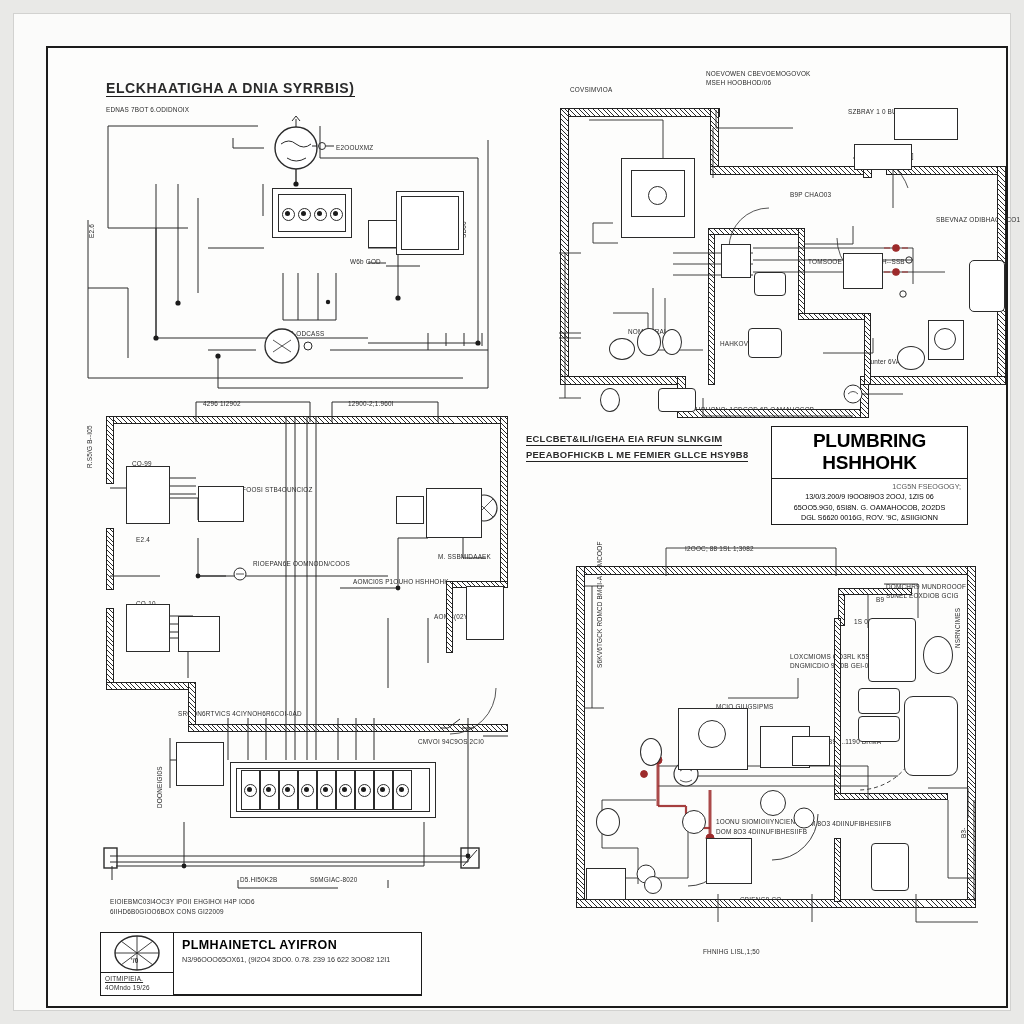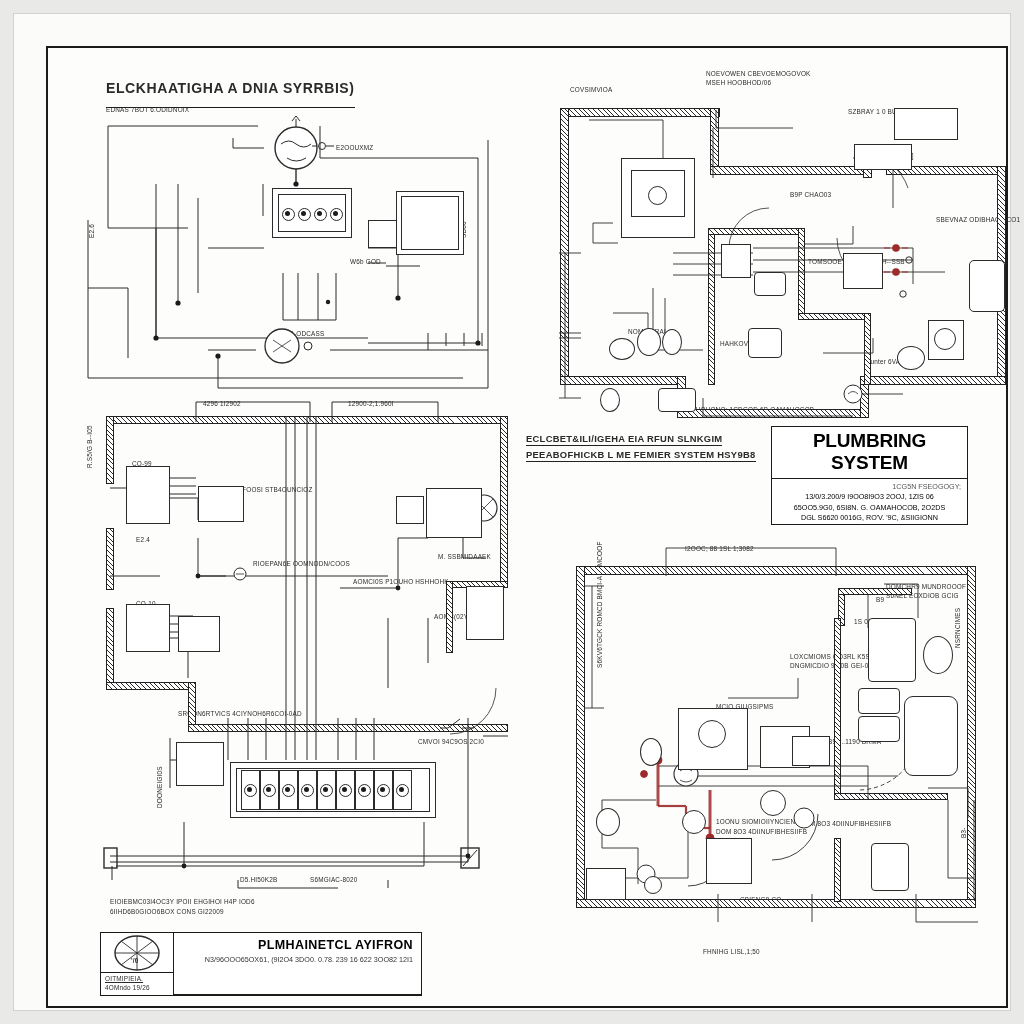--- a/index.html
+++ b/index.html
@@ -29,21 +29,21 @@
     position:absolute;
     color:#2a2a2a;
     white-space:nowrap;
     letter-spacing:.2px;
     line-height:1.15;
   }
   .tiny{font-size:6.4px;}
   .small{font-size:7.2px;}
   .hdr{
     font-size:14px;font-weight:700;letter-spacing:.6px;
-    border-bottom:1.6px solid #1b1b1b;padding-bottom:11px;
+    border-bottom:1.6px solid #1b1b1b;padding-bottom:0;
   }
   .hdr2{
     font-size:9.4px;font-weight:600;letter-spacing:.3px;
     border-bottom:1.1px solid #222;padding-bottom:.5px;
   }
   .rot90{transform:rotate(-90deg);transform-origin:0 0;}
   .box{
     position:absolute;border:1.2px solid #2b2b2b;background:transparent;
   }
   .boxw{background:#fff;}
@@ -73,21 +73,21 @@
     border:1.4px solid #1b1b1b;background:#fff;
     display:flex;
   }
   #tb-logo{
     width:72px;border-right:1.4px solid #1b1b1b;
     display:flex;flex-direction:column;
   }
   #tb-logo-top{flex:1;position:relative;border-bottom:1.2px solid #1b1b1b;}
   #tb-logo-bot{height:22px;position:relative;}
   #tb-txt{flex:1;display:flex;flex-direction:column;}
-  #tb-txt-top{flex:1;border-bottom:1.2px solid #1b1b1b;padding:5px 8px;text-align:right;}
+  #tb-txt-top{flex:1;border-bottom:1.2px solid #1b1b1b;padding:5px 8px;}
   #tb-txt-bot{height:22px;padding:4px 8px;}
   #tb-title{font-size:12.5px;font-weight:700;letter-spacing:.4px;}
   
   #stamp{
     position:absolute;border:1.5px solid #1b1b1b;background:#fff;
   }
   #stamp-title{
     border-bottom:1.5px solid #1b1b1b;
     font-size:19px;font-weight:700;text-align:center;
     padding:3px 8px 4px;letter-spacing:-.2px;
@@ -437,24 +437,24 @@
     <div class="dot" style="left:218px;top:739px;width:5px;height:5px;"></div>
     <div class="dot" style="left:237px;top:739px;width:5px;height:5px;"></div>
     <div class="dot" style="left:256px;top:739px;width:5px;height:5px;"></div>
     <div class="dot" style="left:275px;top:739px;width:5px;height:5px;"></div>
     <div class="dot" style="left:294px;top:739px;width:5px;height:5px;"></div>
     <div class="dot" style="left:313px;top:739px;width:5px;height:5px;"></div>
     <div class="dot" style="left:332px;top:739px;width:5px;height:5px;"></div>
     <div class="dot" style="left:351px;top:739px;width:5px;height:5px;"></div>
 
     <div class="lbl hdr2" style="left:478px;top:386px;">ECLCBET&amp;ILI/IGEHA EIA RFUN SLNKGIM</div>
-    <div class="lbl hdr2" style="left:478px;top:402px;">PEEABOFHICKB L ME FEMIER SYSTEM HSY9B8</div>
+    <div class="lbl hdr2" style="left:478px;top:402px;">PEEABOFHICKB L ME FEMIER GLLCE HSY9B8</div>
 
     <div id="stamp" style="left:723px;top:378px;width:195px;height:97px;">
-      <div id="stamp-title">PLUMBRING SYSTEM</div>
+      <div id="stamp-title">PLUMBRING HSHHOHK</div>
       <div id="stamp-body">
         <div id="stamp-sub">1CG5N FSEOGOGY;</div>
         <div>13/0/3.200/9  I9OO8I9O3 2OOJ,  1ZIS   06</div>
         <div>65OO5.9G0, 6SI8N. G. OAMAHOCOB, 2O2DS</div>
         <div>DGL  S6620 0016G, RO'V. '9C, &amp;SIIGIONN</div>
       </div>
     </div>
 
     <div class="lbl tiny" style="left:637px;top:497px;">I2OOC; 88   1SL 1;3082</div>
     <div class="lbl tiny" style="left:838px;top:535px;">DOMCHR9 MUNDROOOF</div>

